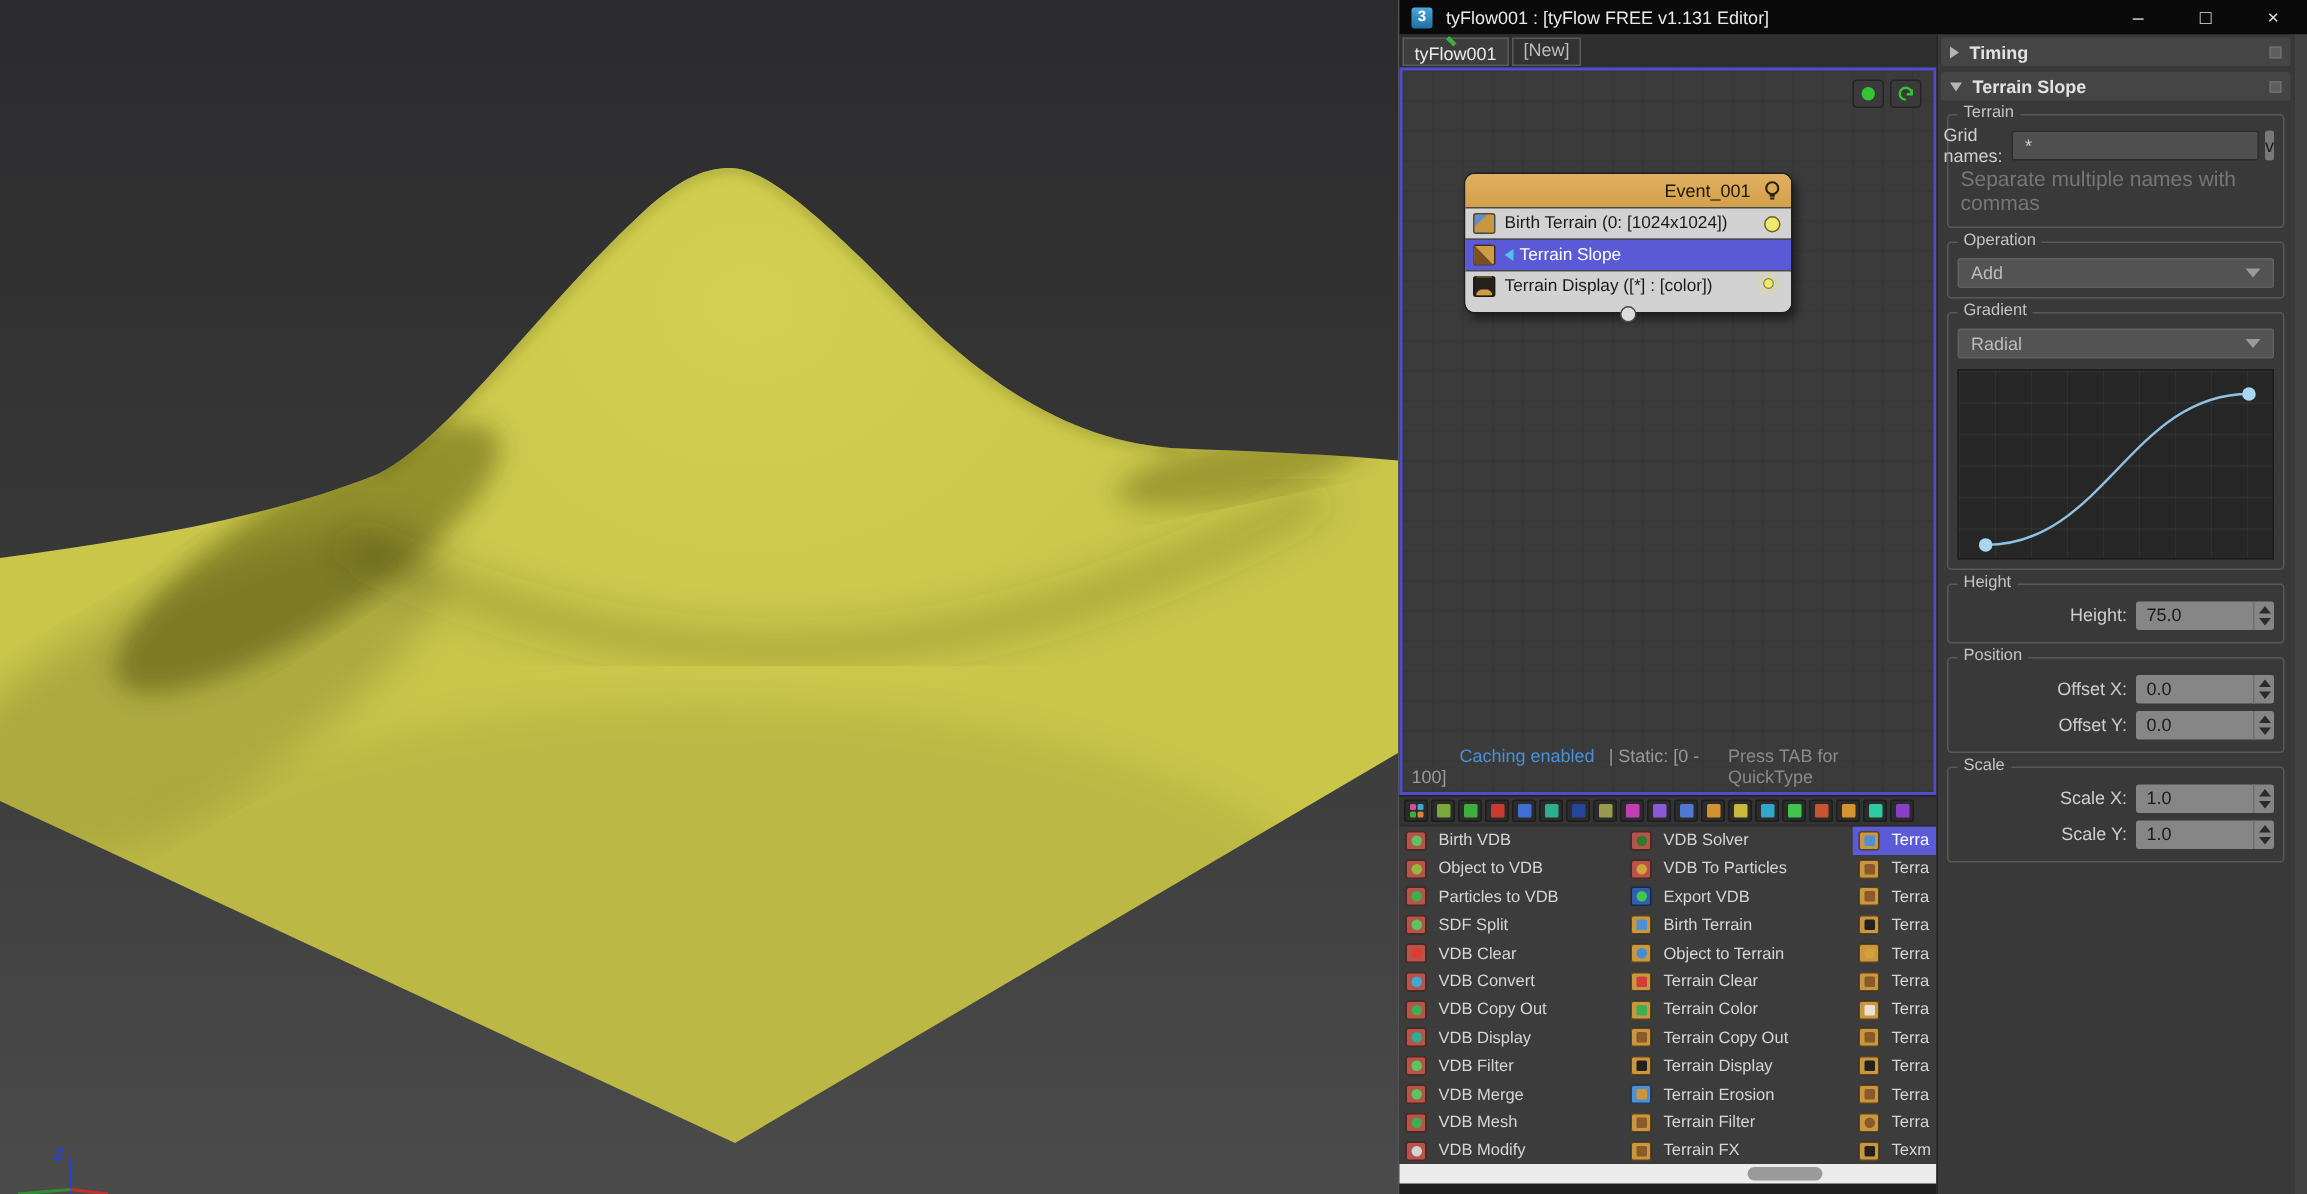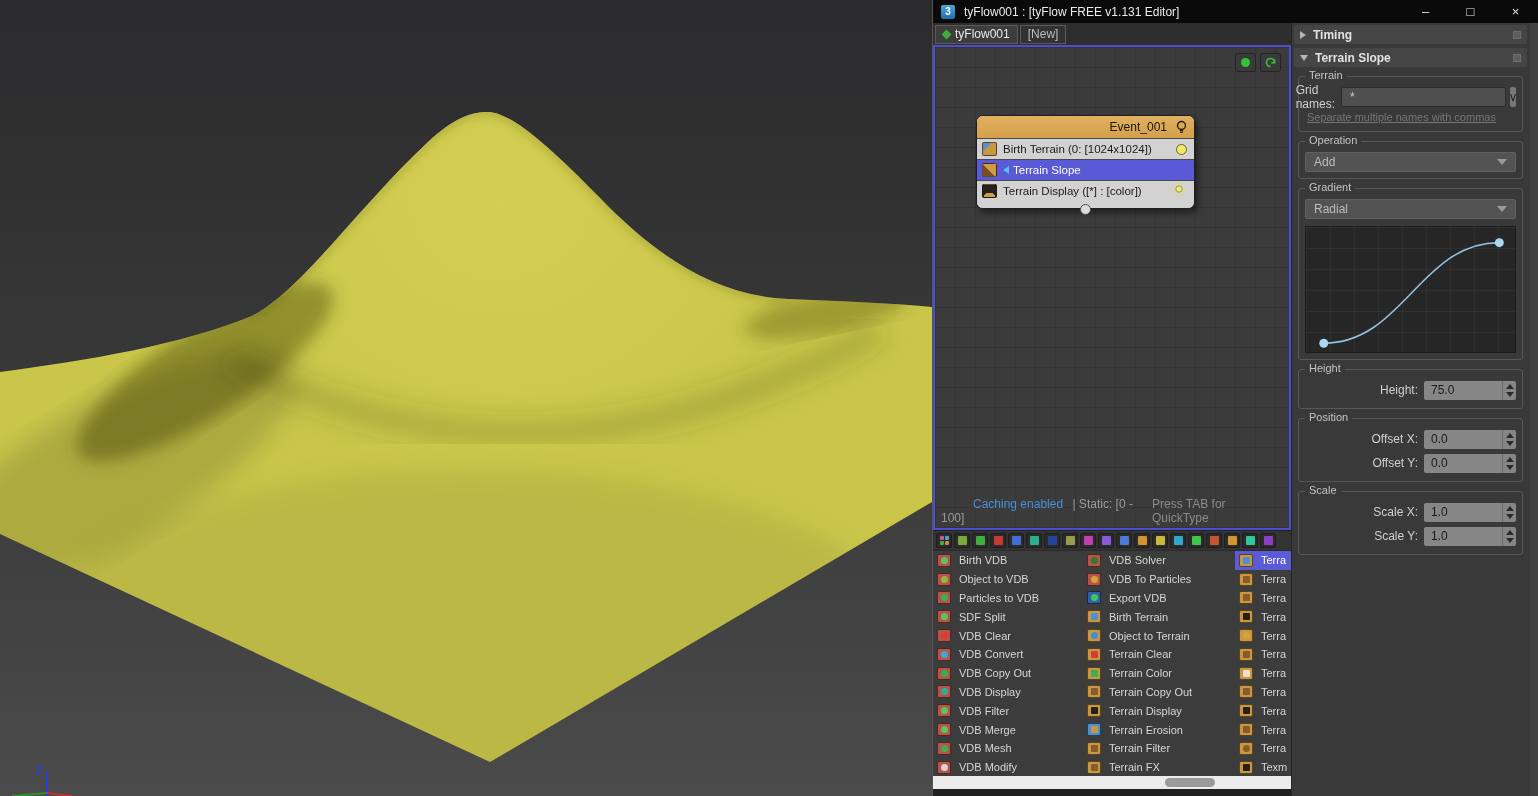--- a/index.html
+++ b/index.html
@@ -23,21 +23,21 @@
   .title-text { margin-left:9px; color:#eaeaea; font-size:12px; }
   .win-controls { margin-left:auto; display:flex; height:100%; }
   .win-btn { width:45px; height:100%; display:flex; align-items:center; justify-content:center;
     color:#e0e0e0; font-size:13px; cursor:default; }
 
   .editor-body { display:flex; height:773px; }
   .left-col { width:358px; display:flex; flex-direction:column; background:#2f2f2f; }
 
   
   .tabbar { height:22px; background:#2e2e2e; display:flex; align-items:center; padding-left:2px; gap:2px; }
-  .tab { height:19px; display:flex; align-items:center; padding:0 7px; font-size:12px; border:1px solid #5a5a5a; }
+  .tab { height:19px; display:flex; align-items:center; padding:0 7px; font-size:12px; border:1px solid #5a5a5a;flex-direction:column; }
   .tab.active { background:#3d3d3d; color:#eaeaea; }
   .tab.inactive { background:#323232; color:#bdbdbd; }
   .tab-diamond { width:7px; height:7px; background:#3fae3f; transform:rotate(45deg); margin-right:5px; }
 
   
   .graphview { position:relative; height:485px; border:2px solid #4d4dcf; background-color:#3b3b3b;
     background-image:linear-gradient(rgba(0,0,0,.10) 1px, transparent 1px),
                      linear-gradient(90deg, rgba(0,0,0,.10) 1px, transparent 1px);
     background-size:20px 20px; overflow:hidden;padding-left:46px; }
   .gv-buttons { position:absolute; top:6px; right:8px; display:flex; gap:4px; }
@@ -107,21 +107,21 @@
   .group { margin:9px 16px 0 6px; border:1px solid #585858; border-radius:3px; position:relative; padding:10px 6px 6px 6px; }
   .group-label { position:absolute; top:-8px; left:6px; background:#393939; padding:0 4px; font-size:11px; color:#c4c4c4; }
   .prow { height:20px; display:flex; align-items:center; justify-content:flex-end; margin-bottom:4px; }
   .prow:last-child { margin-bottom:2px; }
   .plabel { font-size:12px; color:#cfcfcf; margin-right:6px; }
 
   .text-input { flex:1; height:20px; background:#4f4f4f; border:1px solid #2c2c2c; border-radius:2px;
     color:#cfcfcf; font-size:12px; padding-left:8px; font-family:"Liberation Sans", sans-serif; }
   .v-btn { width:18px; height:20px; margin-left:4px; background:#787878; border-radius:2px;
     display:flex; align-items:center; justify-content:center; color:#1b1b1b; font-size:12px; }
-  .hint { font-size:11px; color:#767676; margin:0 0 2px 2px;text-decoration:underline; }
+  .hint { font-size:14px; color:#767676; margin:0 0 2px 2px; }
 
   .dropdown { height:20px; background:#535353; border:1px solid #606060; border-radius:2px;
     display:flex; align-items:center; padding:0 8px; }
   .dd-value { font-size:12px; color:#bcbcbc; }
   .dd-arrow { margin-left:auto; width:0; height:0; border-left:5px solid transparent; border-right:5px solid transparent; border-top:6px solid #9a9a9a; }
 
   .curve-panel { margin-top:7px; height:127px; background:#262626; border:1px solid #1c1c1c; position:relative;
     background-image:linear-gradient(rgba(255,255,255,.04) 1px, transparent 1px),
                      linear-gradient(90deg, rgba(255,255,255,.04) 1px, transparent 1px);
     background-size:24px 21px; }

